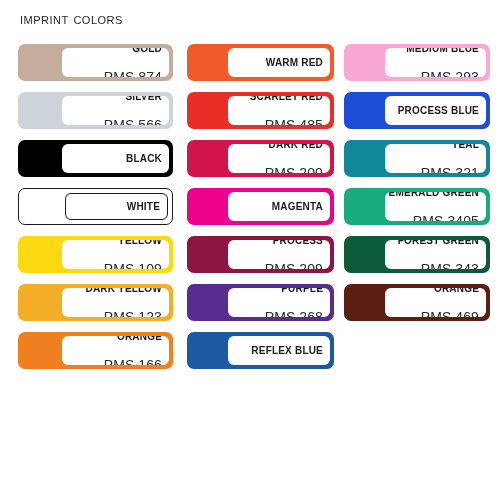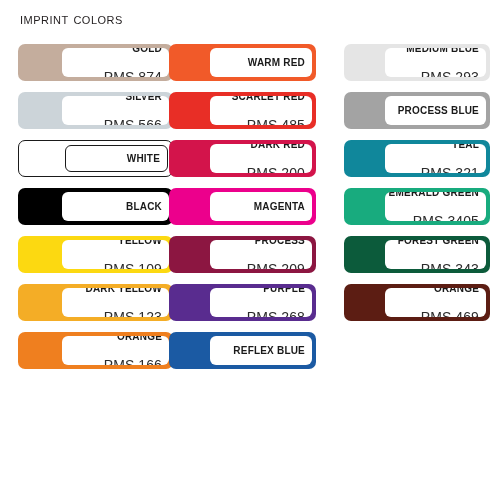--- a/index.html
+++ b/index.html
@@ -24,21 +24,21 @@
   #grid{
     position:absolute;
     left:0; top:44px;
     width:500px;
   }
   .column{
     position:absolute;
     top:0;
   }
   .col-0{ left:18px; width:155px; }
-  .col-1{ left:169px; width:147px; }
+  .col-1{ left:187px; width:147px; }
   .col-2{ left:344px; width:146px; }
 
   .chip{
     position:relative;
     height:37px;
     margin-bottom:11px;
     border-radius:7px;
     box-sizing:border-box;
     display:block;
   }
@@ -102,28 +102,28 @@
           <div class="color-name">GOLD</div>
           <div class="pms-code">PMS 874</div>
         </div>
       </div>
       <div class="chip" style="background: rgb(204, 212, 217);">
         <div class="label-box">
           <div class="color-name">SILVER</div>
           <div class="pms-code">PMS 566</div>
         </div>
       </div>
+      <div class="chip no-code" style="background: rgb(0, 0, 0);">
+        <div class="label-box">
+          <div class="color-name">BLACK</div>
+        </div>
+      </div>
       <div class="chip outlined no-code">
         <div class="label-box">
           <div class="color-name">WHITE</div>
-        </div>
-      </div>
-      <div class="chip no-code" style="background: rgb(0, 0, 0);">
-        <div class="label-box">
-          <div class="color-name">BLACK</div>
         </div>
       </div>
       <div class="chip" style="background: rgb(252, 217, 17);">
         <div class="label-box">
           <div class="color-name">YELLOW</div>
           <div class="pms-code">PMS 109</div>
         </div>
       </div>
       <div class="chip" style="background: rgb(244, 173, 38);">
         <div class="label-box">
@@ -173,27 +173,27 @@
           <div class="pms-code">PMS 268</div>
         </div>
       </div>
       <div class="chip no-code" style="background: rgb(27, 90, 163);">
         <div class="label-box">
           <div class="color-name">REFLEX BLUE</div>
         </div>
       </div>
     </div>
     <div class="column col-2">
-      <div class="chip" style="background: #e5e5e5;">
+      <div class="chip" style="background: #f9a8d4;">
         <div class="label-box">
           <div class="color-name">MEDIUM BLUE</div>
           <div class="pms-code">PMS 293</div>
         </div>
       </div>
-      <div class="chip no-code" style="background: #a3a3a3;">
+      <div class="chip no-code" style="background: #1d4ed8;">
         <div class="label-box">
           <div class="color-name">PROCESS BLUE</div>
         </div>
       </div>
       <div class="chip" style="background: rgb(16, 135, 155);">
         <div class="label-box">
           <div class="color-name">TEAL</div>
           <div class="pms-code">PMS 321</div>
         </div>
       </div>

